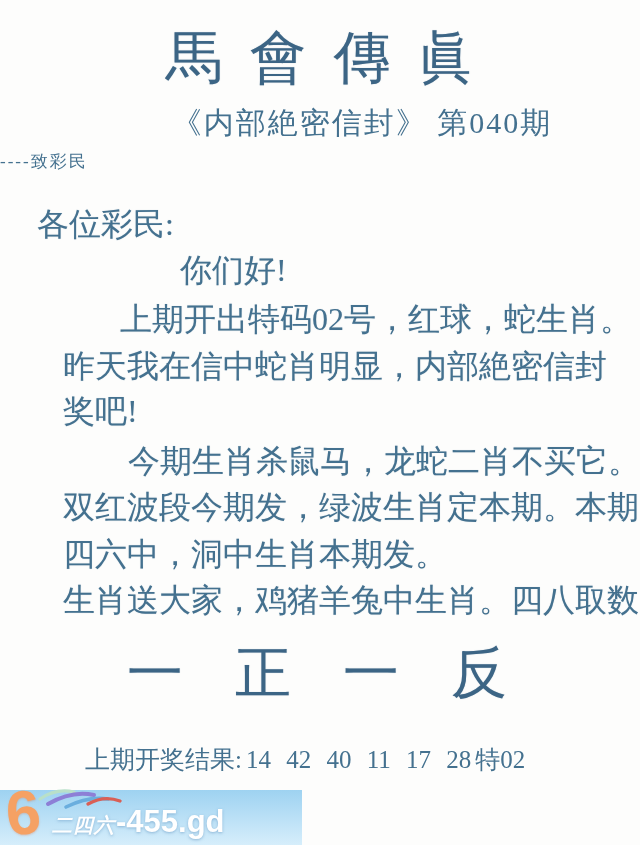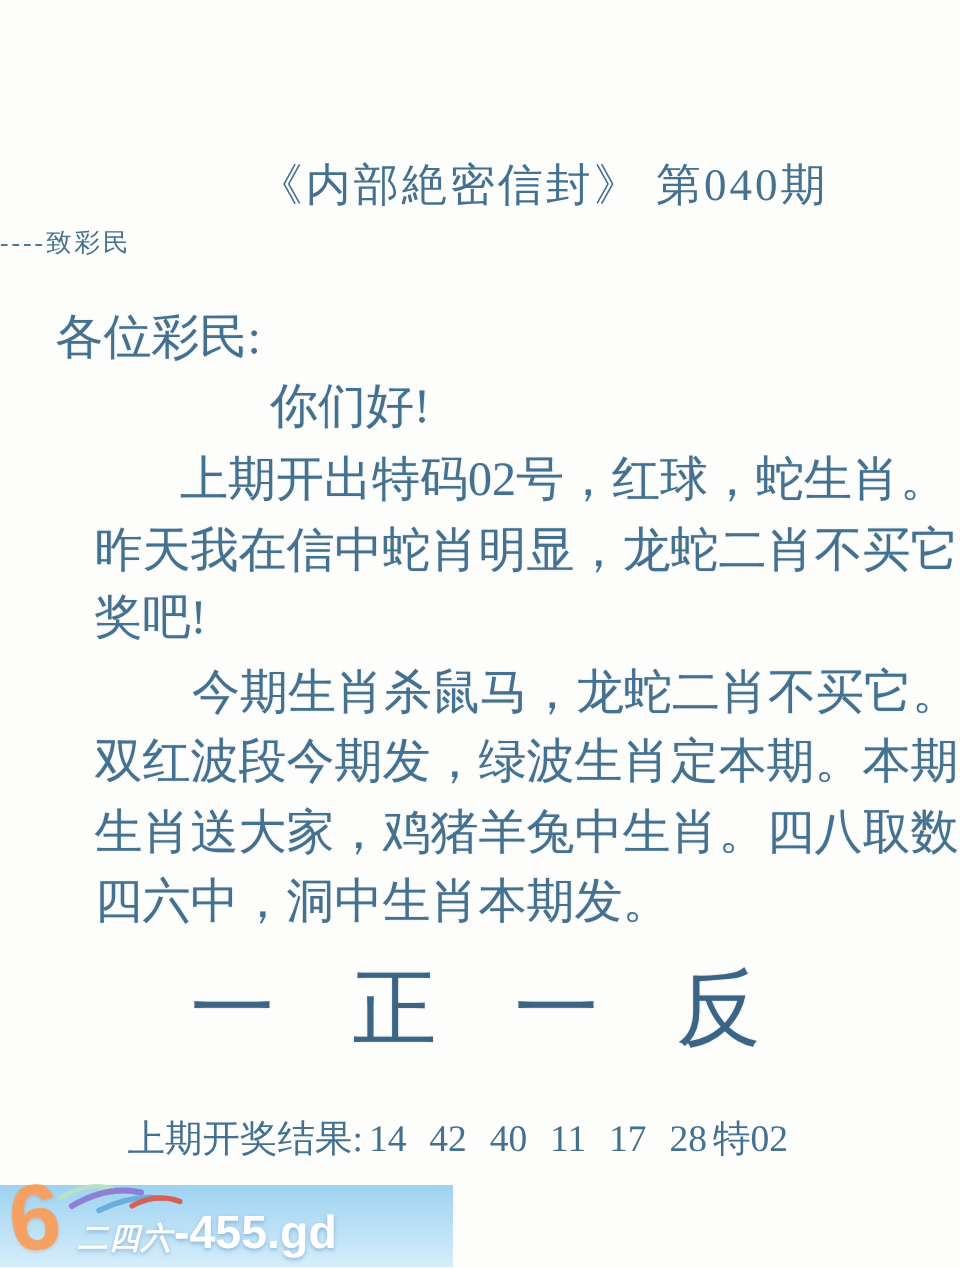--- a/index.html
+++ b/index.html
@@ -84,33 +84,34 @@
   .brand-domain{
     font-family:"Liberation Sans", sans-serif; font-weight:bold;
     font-size:31px; letter-spacing:0px; margin-left:1px;
   }
 </style>
 </head>
 <body>
 
 <div class="page">
 
+  <div class="title">馬會傳眞</div>
   <div class="subtitle">《内部絶密信封》 第040期</div>
   <div class="dedication">----致彩民</div>
 
   <div class="letter">
     <div class="ln ln-0">各位彩民:</div>
     <div class="ln ln-1">你们好!</div>
     <div class="ln ln-2">上期开出特码02号，红球，蛇生肖。</div>
-    <div class="ln ln-3">昨天我在信中蛇肖明显，龙蛇二肖不买它</div>
+    <div class="ln ln-3">昨天我在信中蛇肖明显，内部絶密信封</div>
     <div class="ln ln-4">奖吧!</div>
     <div class="ln ln-5">今期生肖杀鼠马，龙蛇二肖不买它。</div>
     <div class="ln ln-6">双红波段今期发，绿波生肖定本期。本期</div>
+    <div class="ln ln-8">四六中，洞中生肖本期发。</div>
     <div class="ln ln-7">生肖送大家，鸡猪羊兔中生肖。四八取数</div>
-    <div class="ln ln-8">四六中，洞中生肖本期发。</div>
   </div>
 
   <div class="slogan">一 正 一 反</div>
 
   <div class="result"><span>上期开奖结果:</span><span class="nums">14 42 40 11 17 28</span><span>特02</span></div>
 
   <div class="banner">
     <div class="logo-digit">6</div>
     <svg class="swoosh" viewBox="0 0 100 24">
       <path d="M4,12 Q20,1 38,5" stroke="#b9e0c9" stroke-width="3.2" fill="none" stroke-linecap="round"></path>

